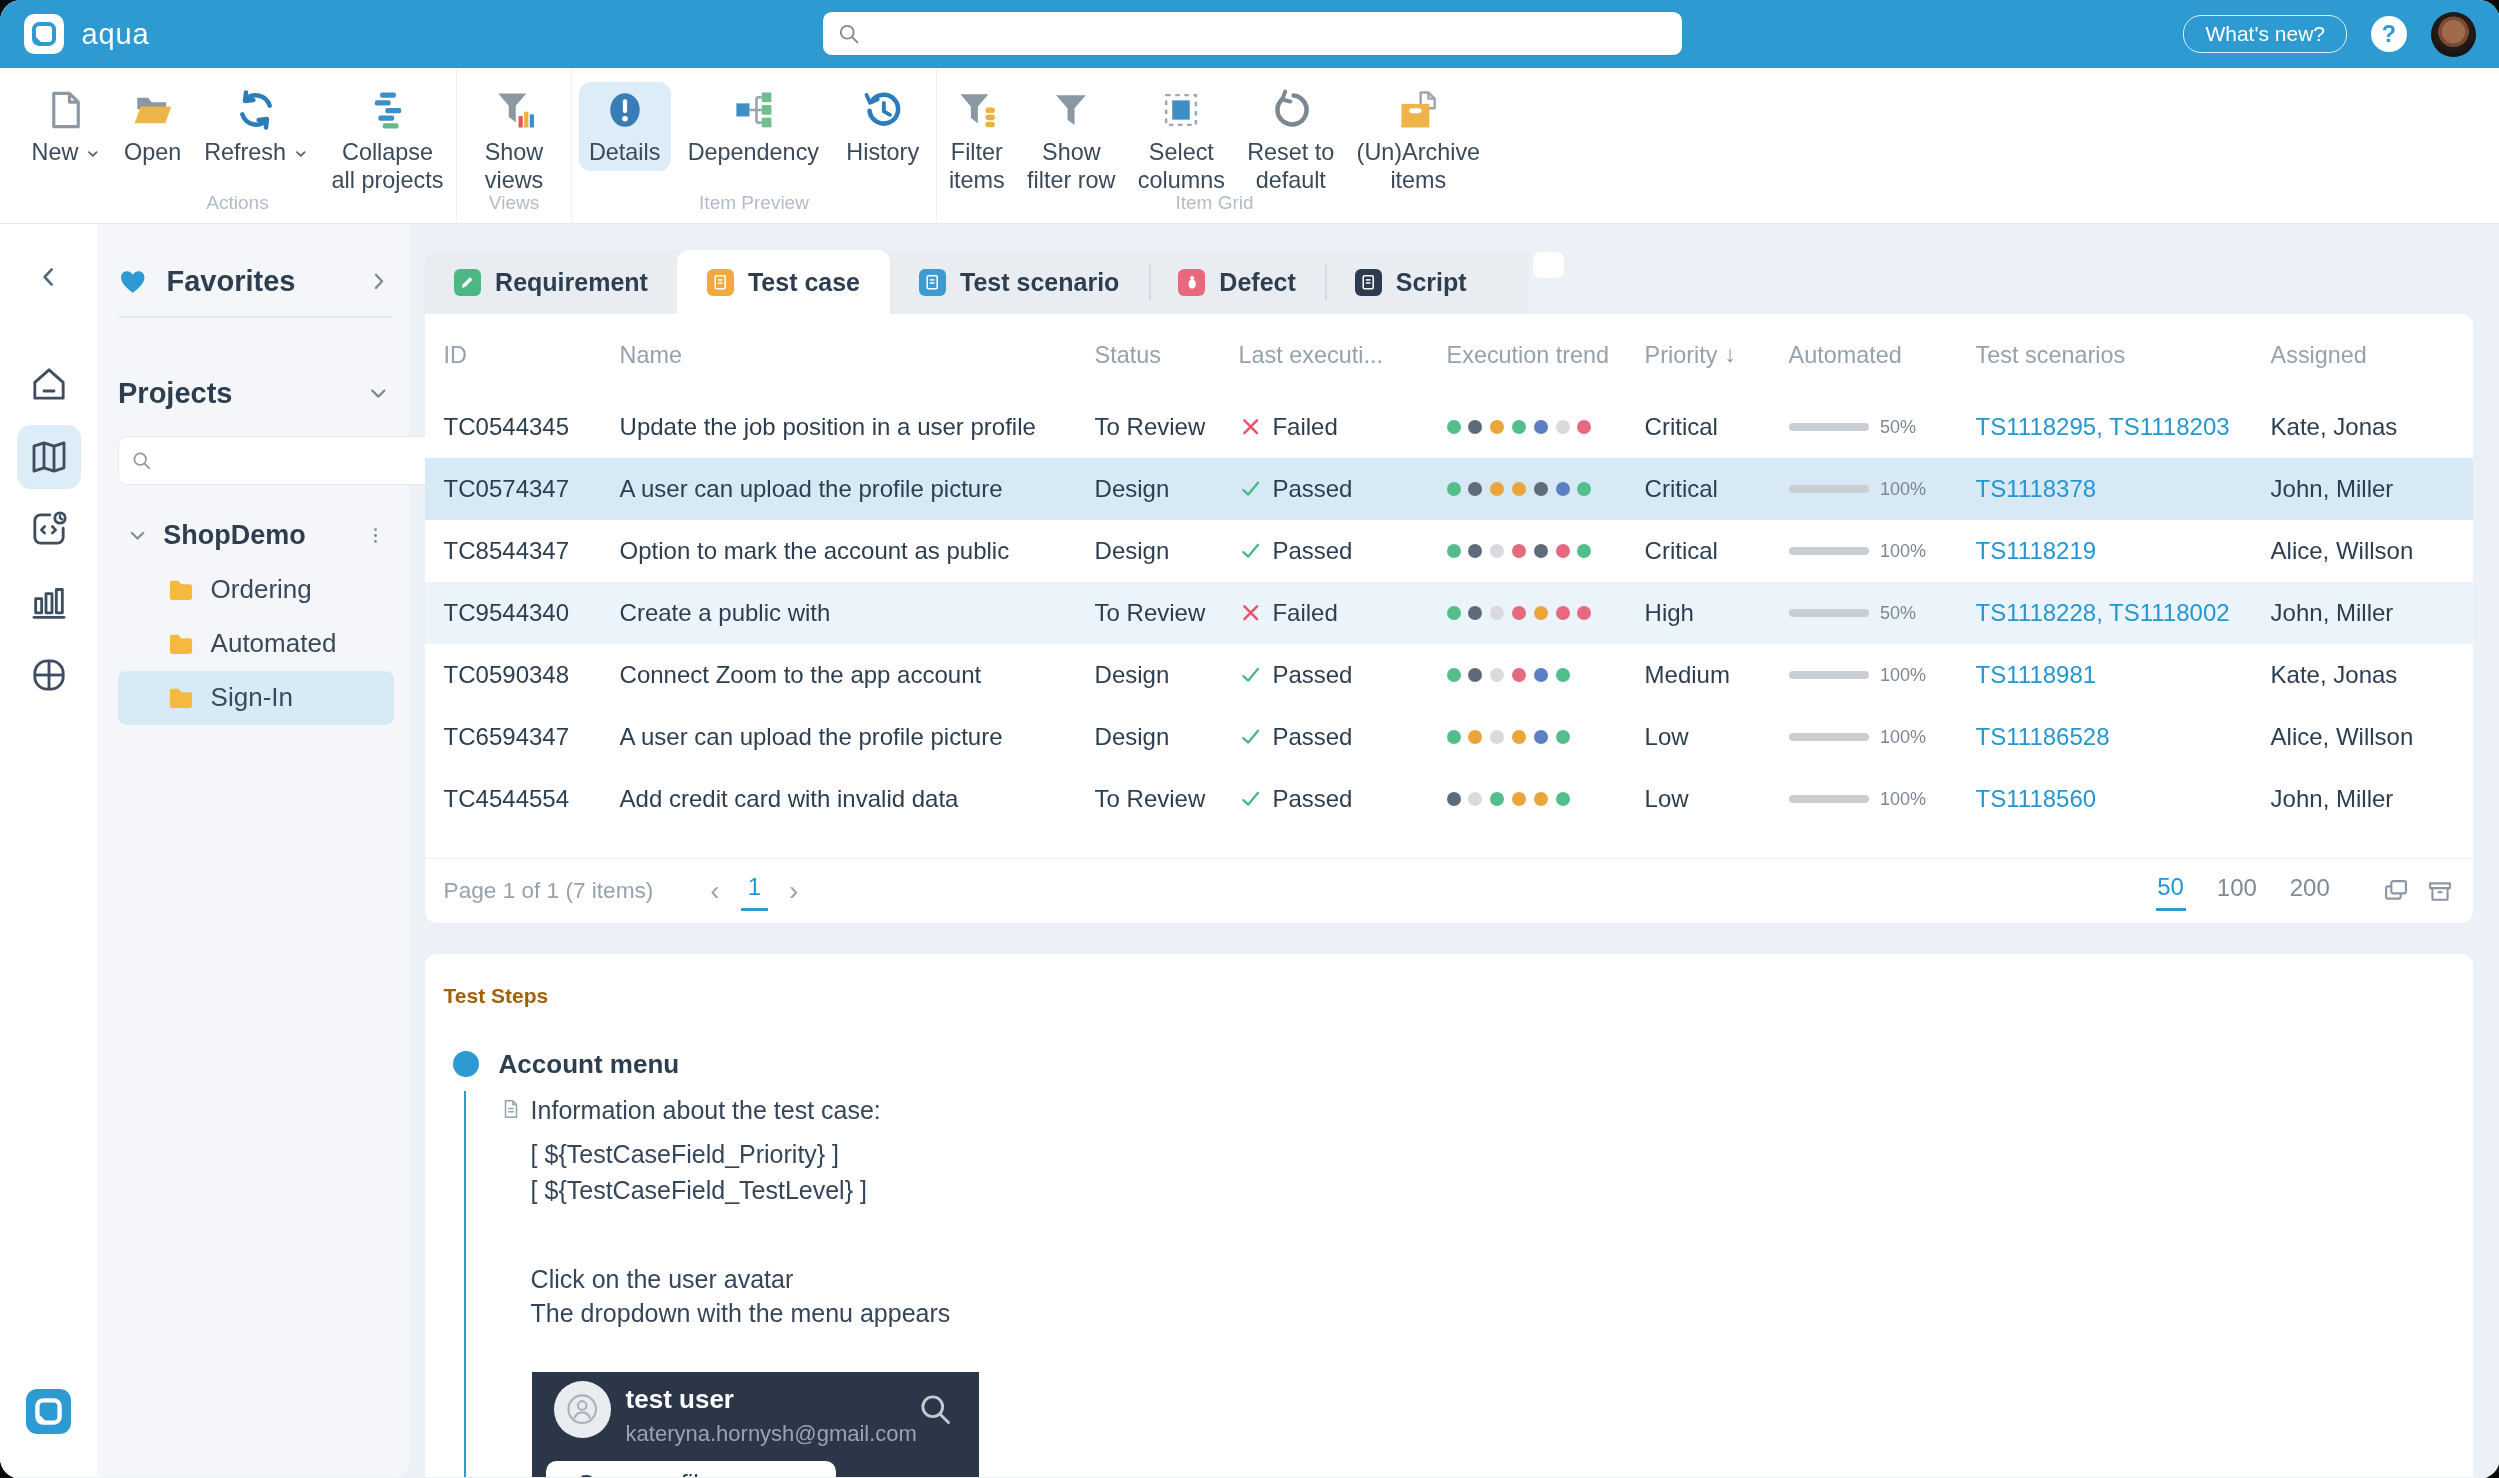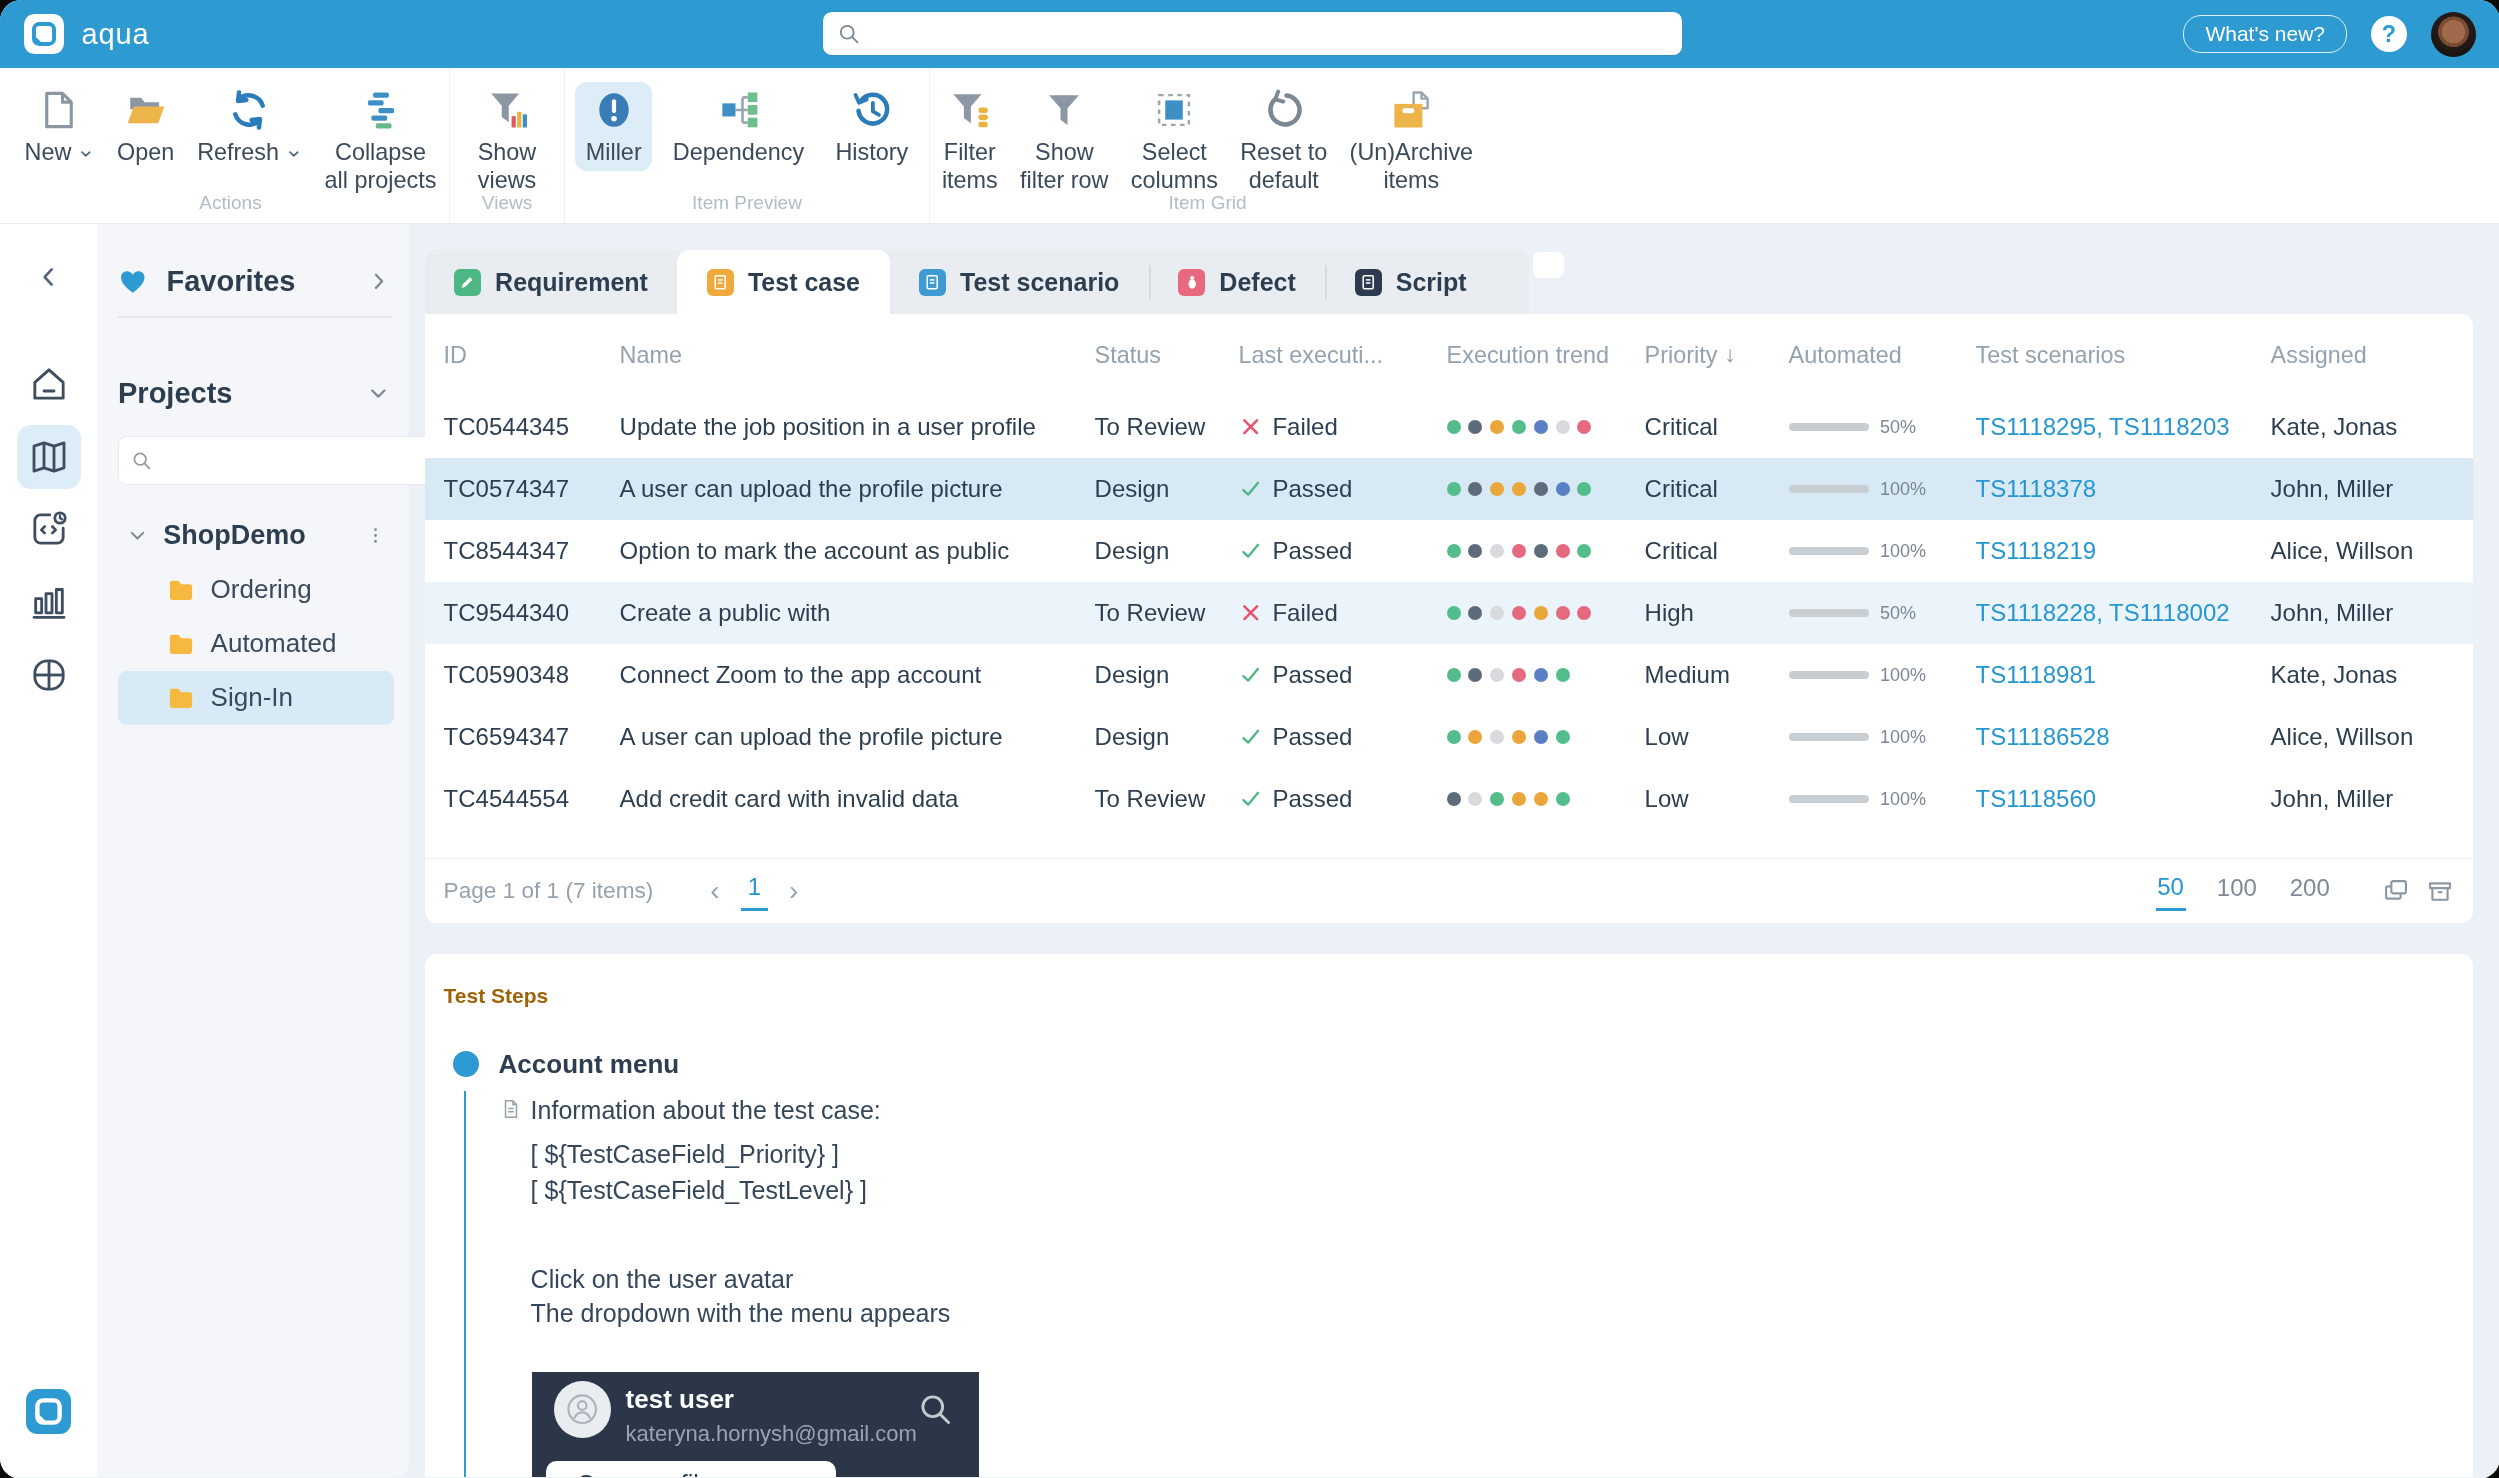--- a/index.html
+++ b/index.html
@@ -17,21 +17,21 @@
   .gsearch .s-icon { width:23.4px; height:23.4px; color:#7d8a96; flex:none; }
   .gsearch input { border:none; outline:none; flex:1; font-size:24px; margin-left:12px; color:#2c3e50; background:transparent; font-family:inherit; }
   .top-right { margin-left:auto; display:flex; align-items:center; gap:24px; padding-right:24px; }
   .whats-new { background:transparent; border:1.7px solid rgba(255,255,255,.85); color:#ffffff; border-radius:18px; font-size:21px; padding:6px 21px; font-family:inherit; cursor:pointer; }
   .help-circle { width:36px; height:36px; border-radius:50%; background:#ffffff; color:#2e9ad2; display:flex; align-items:center; justify-content:center; font-size:23.4px; font-weight:bold; cursor:pointer; }
   .avatar { width:45px; height:45px; border-radius:50%; cursor:pointer;
     background: radial-gradient(circle at 50% 44%, #a06a4c 0 34%, #7c4b33 35% 45%, #241c18 46% 100%);
     box-shadow: inset 0 -5.2px 8.7px rgba(0,0,0,.35); }
 
   
-  .ribbon { height:156px; background:#ffffff; border-bottom:1.7px solid #e6ebf0; display:flex; padding-left:12px; }
+  .ribbon { height:156px; background:#ffffff; border-bottom:1.7px solid #e6ebf0; display:flex; padding-left:19px; }
   .rgroup { position:relative; border-right:1.7px solid #eef1f4; padding-top:14px; }
   .rgroup:nth-child(1){ width:438px; } .rgroup:nth-child(2){ width:115px; }
   .rgroup:nth-child(3){ width:365px; } .rgroup:nth-child(4){ width:555px; border-right:none; }
   .gbtns { display:flex; justify-content:space-evenly; align-items:flex-start; }
   .gcaption { position:absolute; bottom:8.7px; left:0; right:0; text-align:center; font-size:19px; color:#b2bcc6; }
   .rbtn { display:flex; flex-direction:column; align-items:center; cursor:pointer; padding:7px 10.4px 5.2px; border-radius:12px; }
   .rbtn.active { background:#dcedf8; }
   .ricon { width:42px; height:42px; margin-bottom:7px; }
   .rlabel { text-align:center; font-size:23.4px; line-height:28px; color:#3b4a5a; }
   .rlabel .lline { display:block; white-space:nowrap; }
@@ -250,21 +250,21 @@
     <div class="gbtns">
           <div class="rbtn active">
     <span class="ricon">
               <svg viewBox="0 0 24 24">
                 <ellipse cx="12" cy="12" rx="8.4" ry="9.6" fill="#3a7cb8"></ellipse>
                 <rect x="10.8" y="5.8" width="2.4" height="8" rx="1.2" fill="#fff"></rect>
                 <circle cx="12" cy="17" r="1.6" fill="#fff"></circle>
               </svg>
             </span>
     <span class="rlabel">
-              <span class="lline">Miller</span>
+              <span class="lline">Details</span>
             </span>
   </div>
           <div class="rbtn">
     <span class="ricon">
               <svg viewBox="0 0 24 24">
                 <path d="M10 12 H14 M14 4.8 V19.2 M14 4.8 H17 M14 12 H17 M14 19.2 H17" fill="none" stroke="#9aa6b1" stroke-width="1.5"></path>
                 <rect x="2.5" y="8.2" width="7.5" height="7.5" fill="#3f8fc7"></rect>
                 <rect x="17" y="2" width="5.5" height="5.5" fill="#6fbe8e"></rect>
                 <rect x="17" y="9.2" width="5.5" height="5.5" fill="#6fbe8e"></rect>
                 <rect x="17" y="16.4" width="5.5" height="5.5" fill="#6fbe8e"></rect>

